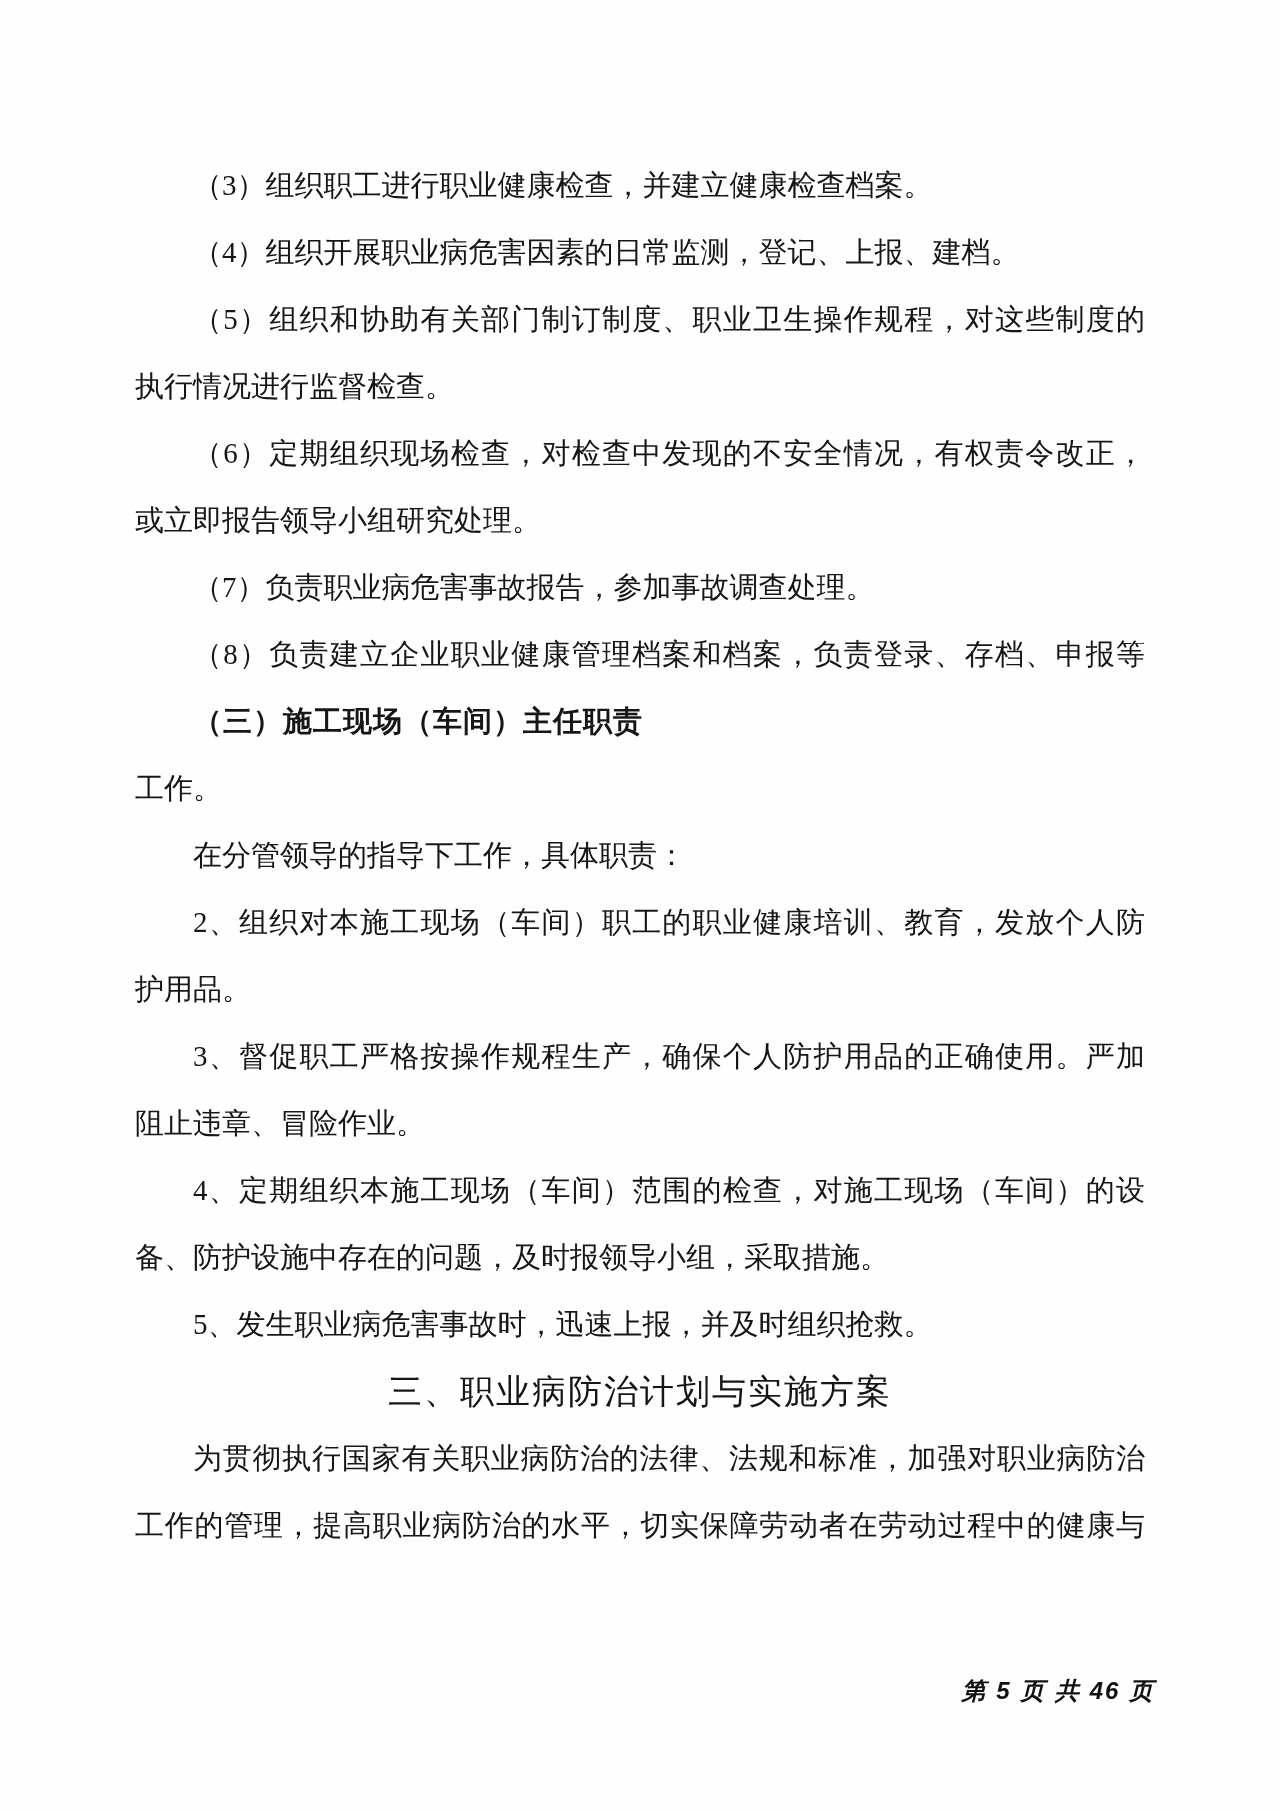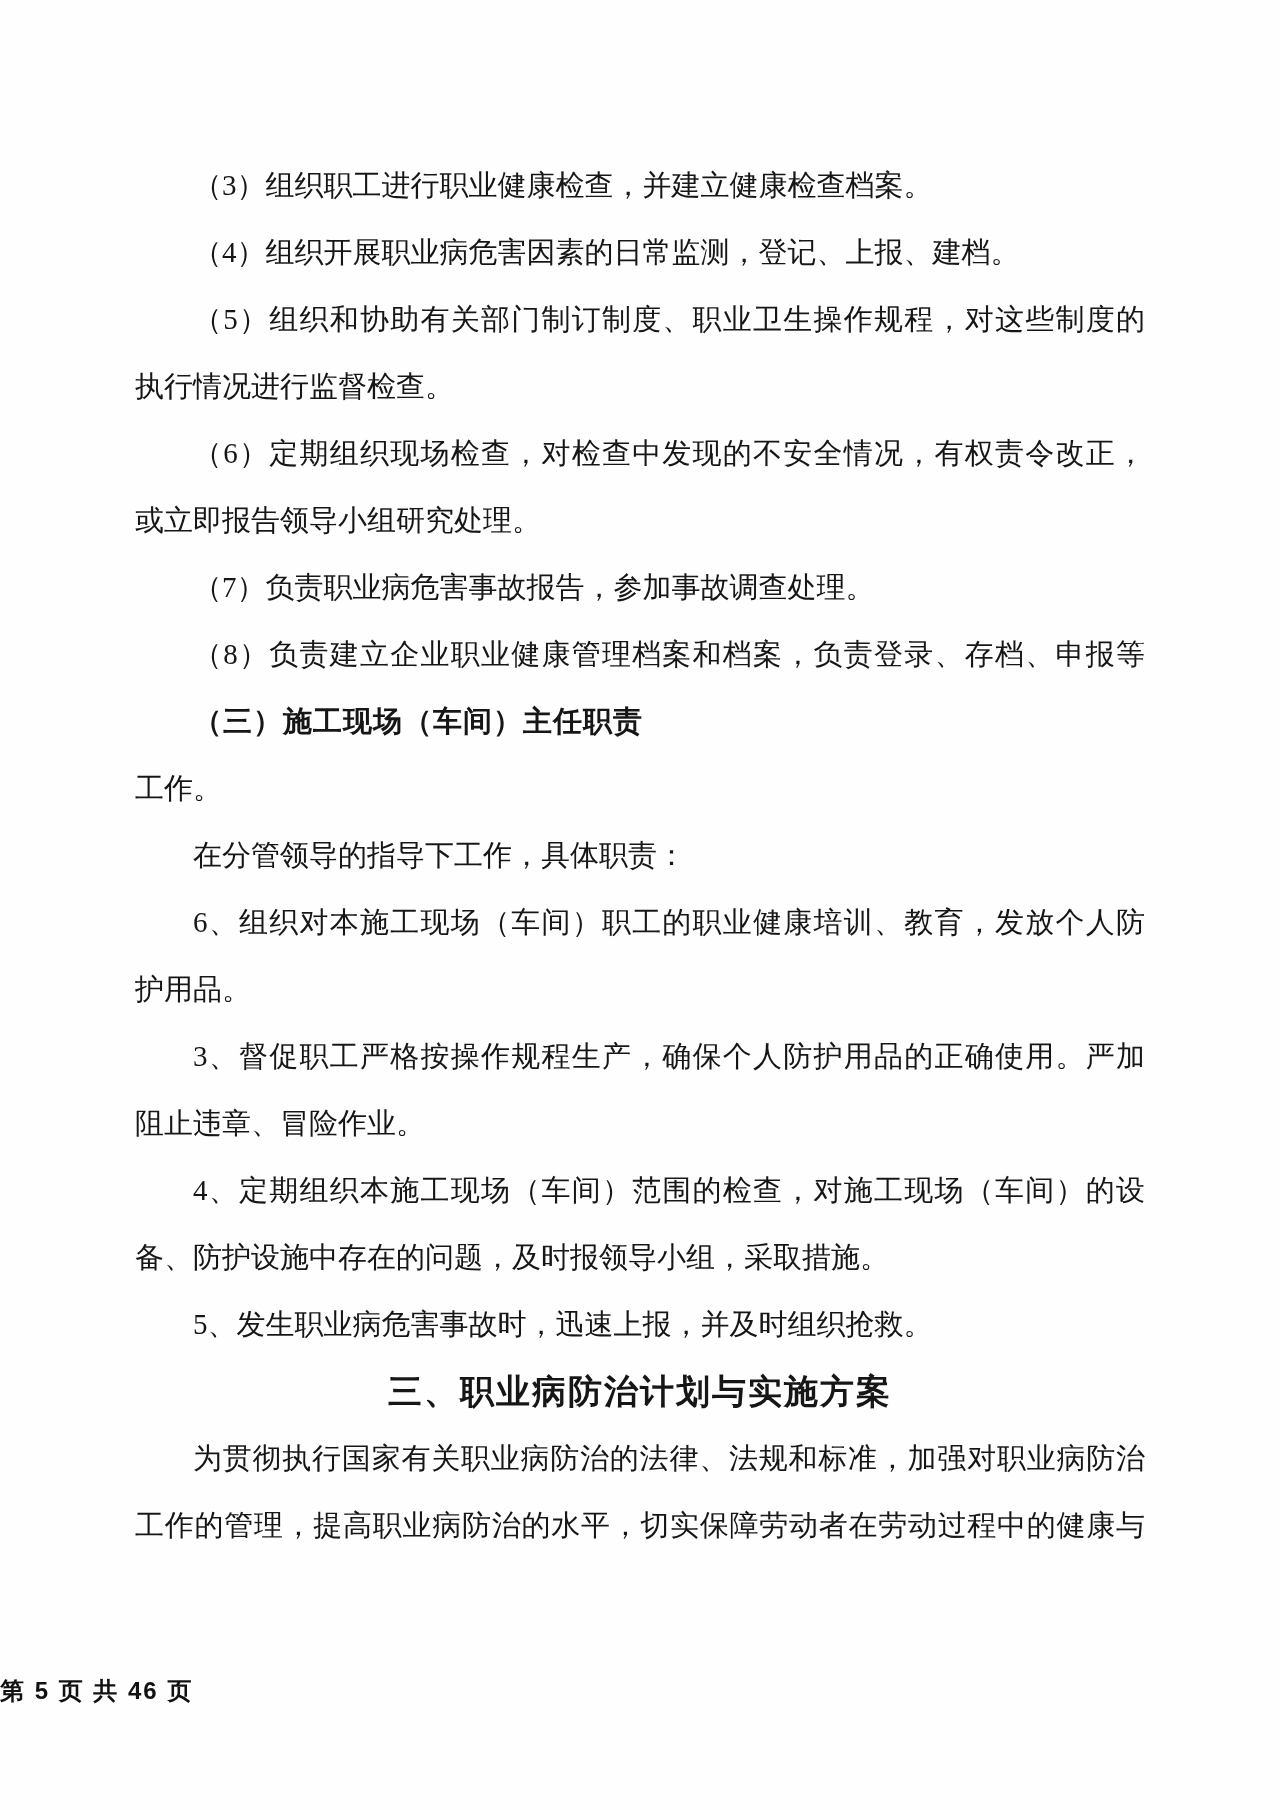--- a/index.html
+++ b/index.html
@@ -43,56 +43,57 @@
   .line.subheading {
     padding-left: 58px;
     font-family: "Liberation Sans", "DejaVu Sans", sans-serif;
     font-weight: bold;
     letter-spacing: 1px;
   }
   
   .line.chapter {
     text-align: center;
     font-family: "Liberation Sans", "DejaVu Sans", sans-serif;
-    font-weight: bold;
+    font-weight: normal;
     font-size: 34px;
     letter-spacing: 2px;
   }
   .page-footer {
     position: absolute;
     left: 0;
     top: 1676px;
     width: 1155px;
-    text-align: left;
+    text-align: right;
     font-family: "Liberation Sans", "DejaVu Sans", sans-serif;
     font-weight: bold;
     font-size: 24px;
     line-height: 30px;
     color: #111111;
     letter-spacing: 2px;
+    font-style: italic;
   }
 </style>
 </head>
 <body>
 
 <div class="page">
   <div class="doc-body">
 
   <div class="line indent">（3）组织职工进行职业健康检查，并建立健康检查档案。</div>
       <div class="line indent">（4）组织开展职业病危害因素的日常监测，登记、上报、建档。</div>
       <div class="line indent-fill">（5）组织和协助有关部门制订制度、职业卫生操作规程，对这些制度的</div>
       <div class="line plain">执行情况进行监督检查。</div>
       <div class="line indent-fill">（6）定期组织现场检查，对检查中发现的不安全情况，有权责令改正，</div>
       <div class="line plain">或立即报告领导小组研究处理。</div>
       <div class="line indent">（7）负责职业病危害事故报告，参加事故调查处理。</div>
       <div class="line indent-fill">（8）负责建立企业职业健康管理档案和档案，负责登录、存档、申报等</div>
       <div class="line subheading">（三）施工现场（车间）主任职责</div>
       <div class="line plain">工作。</div>
       <div class="line indent">在分管领导的指导下工作，具体职责：</div>
-      <div class="line indent-fill">6、组织对本施工现场（车间）职工的职业健康培训、教育，发放个人防</div>
+      <div class="line indent-fill">2、组织对本施工现场（车间）职工的职业健康培训、教育，发放个人防</div>
       <div class="line plain">护用品。</div>
       <div class="line indent-fill">3、督促职工严格按操作规程生产，确保个人防护用品的正确使用。严加</div>
       <div class="line plain">阻止违章、冒险作业。</div>
       <div class="line indent-fill">4、定期组织本施工现场（车间）范围的检查，对施工现场（车间）的设</div>
       <div class="line plain">备、防护设施中存在的问题，及时报领导小组，采取措施。</div>
       <div class="line indent">5、发生职业病危害事故时，迅速上报，并及时组织抢救。</div>
       <div class="line chapter">三、职业病防治计划与实施方案</div>
       <div class="line indent-fill">为贯彻执行国家有关职业病防治的法律、法规和标准，加强对职业病防治</div>
       <div class="line fill">工作的管理，提高职业病防治的水平，切实保障劳动者在劳动过程中的健康与</div>
     </div>

